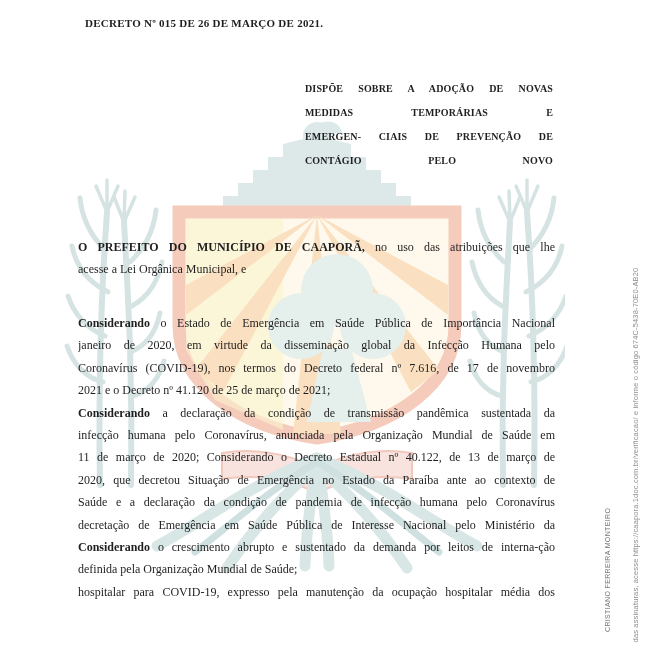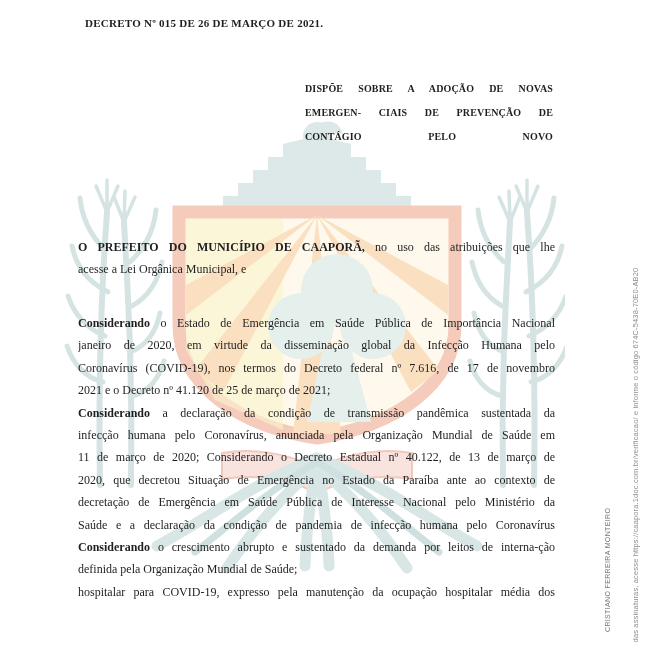--- a/index.html
+++ b/index.html
@@ -118,40 +118,41 @@
         <path d="M262,362 C214,390 176,424 140,452"></path>
         <path d="M262,362 C310,390 348,424 384,452"></path>
       </g>
     </g>
   </svg>
 
   <div class="doc-title">DECRETO Nº 015 DE 26 DE MARÇO DE 2021.</div>
 
   <div class="epigraph">
       <div class="line just">DISPÕE SOBRE A ADOÇÃO DE NOVAS</div>
+      <div class="line just">MEDIDAS TEMPORÁRIAS E</div>
       <div class="line just">EMERGEN- CIAIS DE PREVENÇÃO DE</div>
       <div class="line just">CONTÁGIO PELO NOVO</div>
     </div>
 
   <div class="preamble">
       <div class="line just"><b>O PREFEITO DO MUNICÍPIO DE CAAPORÃ,</b> no uso das atribuições que lhe</div>
       <div class="line">acesse a Lei Orgânica Municipal, e</div>
     </div>
 
   <div class="bodytext">
       <div class="line just"><b>Considerando</b> o Estado de Emergência em Saúde Pública de Importância Nacional</div>
       <div class="line just">janeiro de 2020, em virtude da disseminação global da Infecção Humana pelo</div>
       <div class="line just">Coronavírus (COVID-19), nos termos do Decreto federal nº 7.616, de 17 de novembro</div>
       <div class="line">2021 e o Decreto nº 41.120 de 25 de março de 2021;</div>
       <div class="line just"><b>Considerando</b> a declaração da condição de transmissão pandêmica sustentada da</div>
       <div class="line just">infecção humana pelo Coronavírus, anunciada pela Organização Mundial de Saúde em</div>
       <div class="line just">11 de março de 2020; Considerando o Decreto Estadual nº 40.122, de 13 de março de</div>
       <div class="line just">2020, que decretou Situação de Emergência no Estado da Paraíba ante ao contexto de</div>
+      <div class="line just">Saúde e a declaração da condição de pandemia de infecção humana pelo Coronavírus</div>
       <div class="line just">decretação de Emergência em Saúde Pública de Interesse Nacional pelo Ministério da</div>
-      <div class="line just">Saúde e a declaração da condição de pandemia de infecção humana pelo Coronavírus</div>
       <div class="line just"><b>Considerando</b> o crescimento abrupto e sustentado da demanda por leitos de interna-ção</div>
       <div class="line">definida pela Organização Mundial de Saúde;</div>
       <div class="line just">hospitalar para COVID-19, expresso pela manutenção da ocupação hospitalar média dos</div>
     </div>
 
   <div class="vtext v-name">CRISTIANO FERREIRA MONTEIRO</div>
   <div class="vtext v-verify">e das assinaturas, acesse https://caapora.1doc.com.br/verificacao/ e informe o código 674C-5438-70E0-AB20</div>
 
 </div>
 

